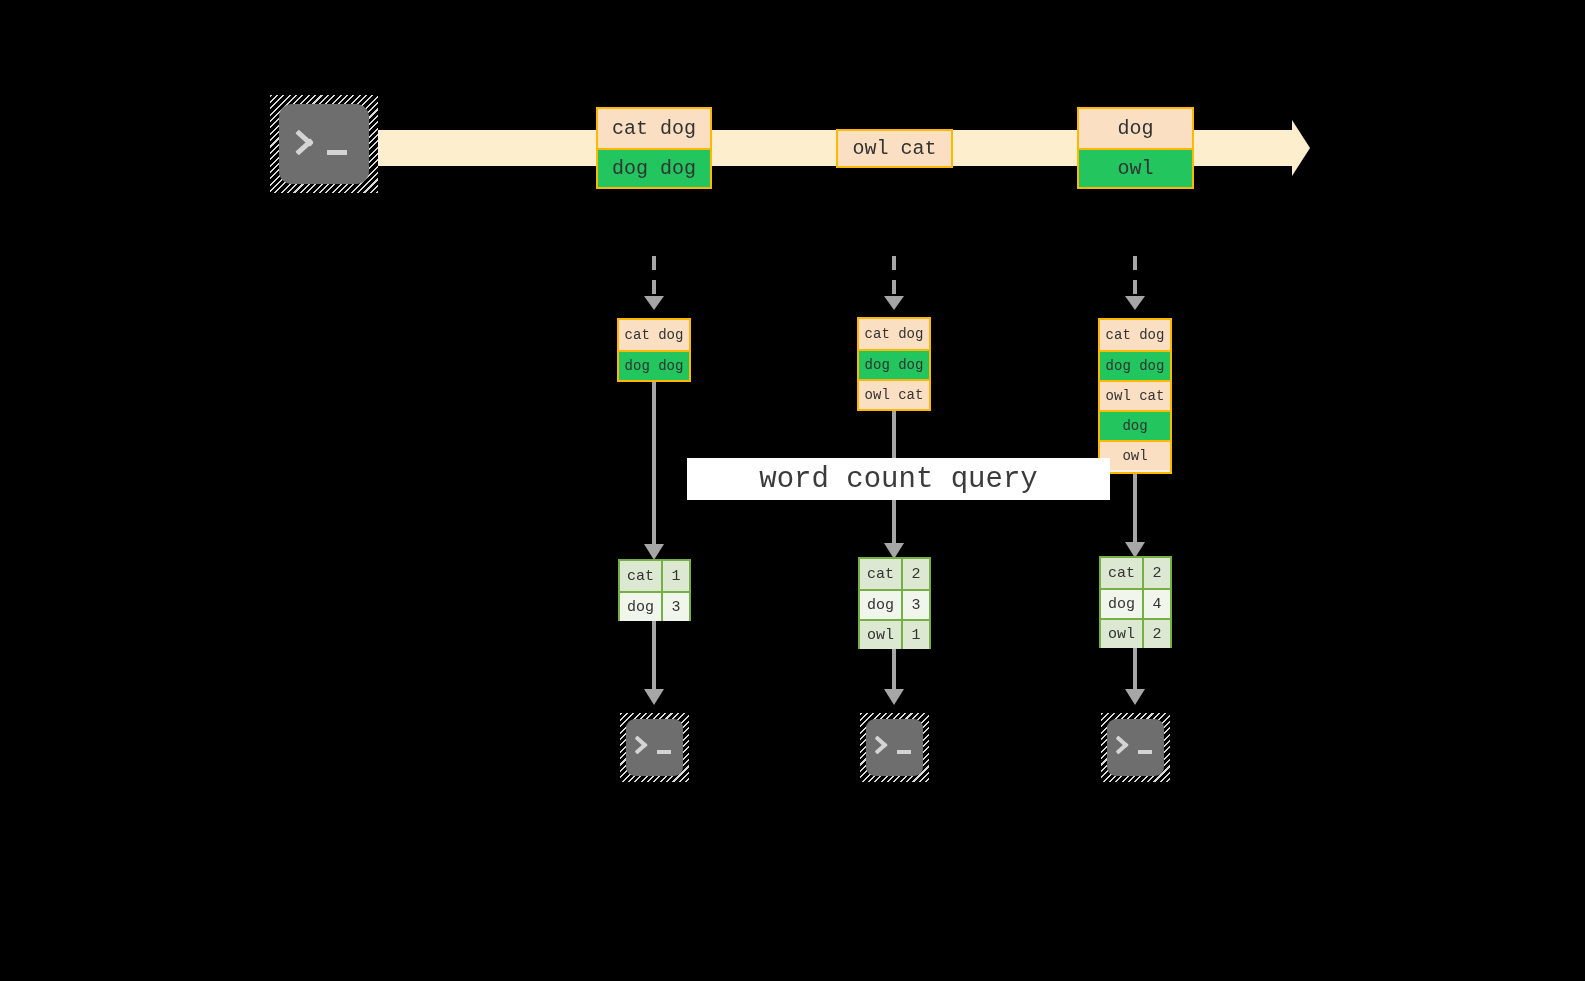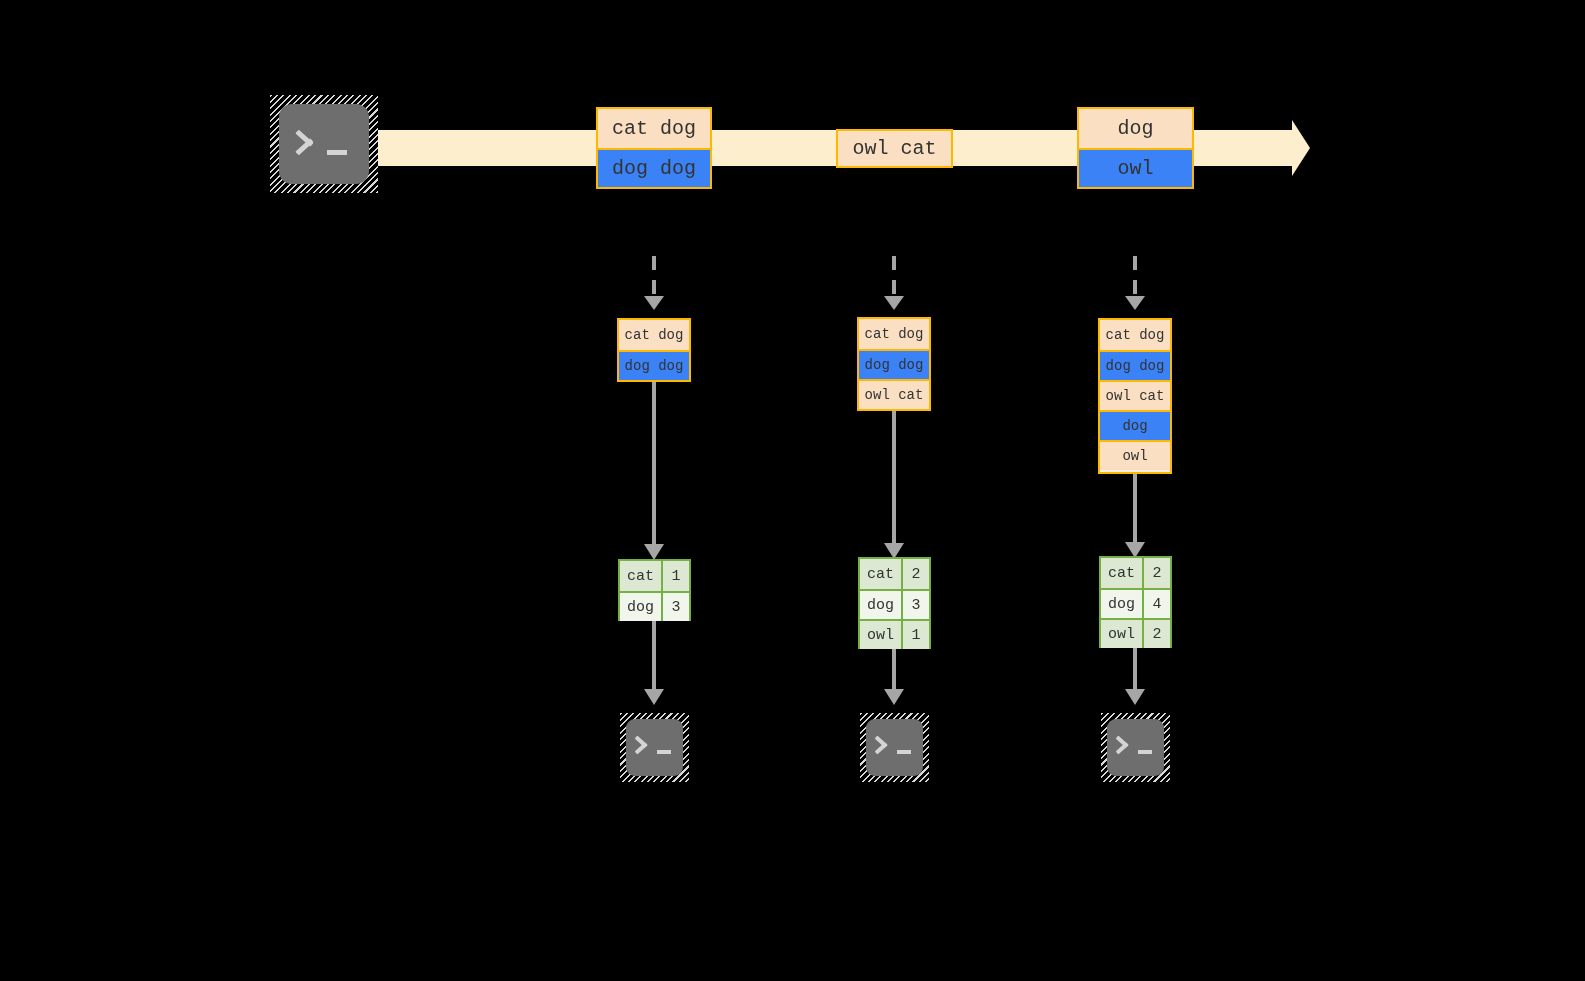--- a/index.html
+++ b/index.html
@@ -70,21 +70,21 @@
   }
   .orow {
     box-sizing: border-box;
     display: flex;
     align-items: center;
     justify-content: center;
     color: #333333;
     white-space: nowrap;
   }
   .orow.dark { background: #fbdfc2; }
-  .orow.light { background: #3b82f6; }
+  .orow.light { background: #22c55e; }
   .orow + .orow { border-top: 2px solid #ffb800; }
 
   
   .gbox {
     position: absolute;
     box-sizing: border-box;
     border: 2px solid #76b043;
     background: #eef4e8;
   }
   .grow {
@@ -283,14 +283,15 @@
   <div class="terminal small" style="left:1101px; top:713px; width:69px; height:69px;">
     <div class="screen">
       <div class="term-glyph" style="left:10px; top:14px; width:42px; height:28px;">
         <div class="chev-a" style="left:0px; top:2px; width:14px; height:4px; transform:rotate(42deg); transform-origin:left center;"></div>
         <div class="chev-b" style="left:0px; top:18px; width:14px; height:4px; transform:rotate(-42deg); transform-origin:left center;"></div>
         <div class="underscore" style="left:21px; top:17px; width:14px; height:4px;"></div>
       </div>
     </div>
   </div>
 
+  <div class="wlabel" style="left:687px; top:458px; width:423px; height:42px; font-size:29px;">word count query</div>
 
 </div>
 
 </body></html>

